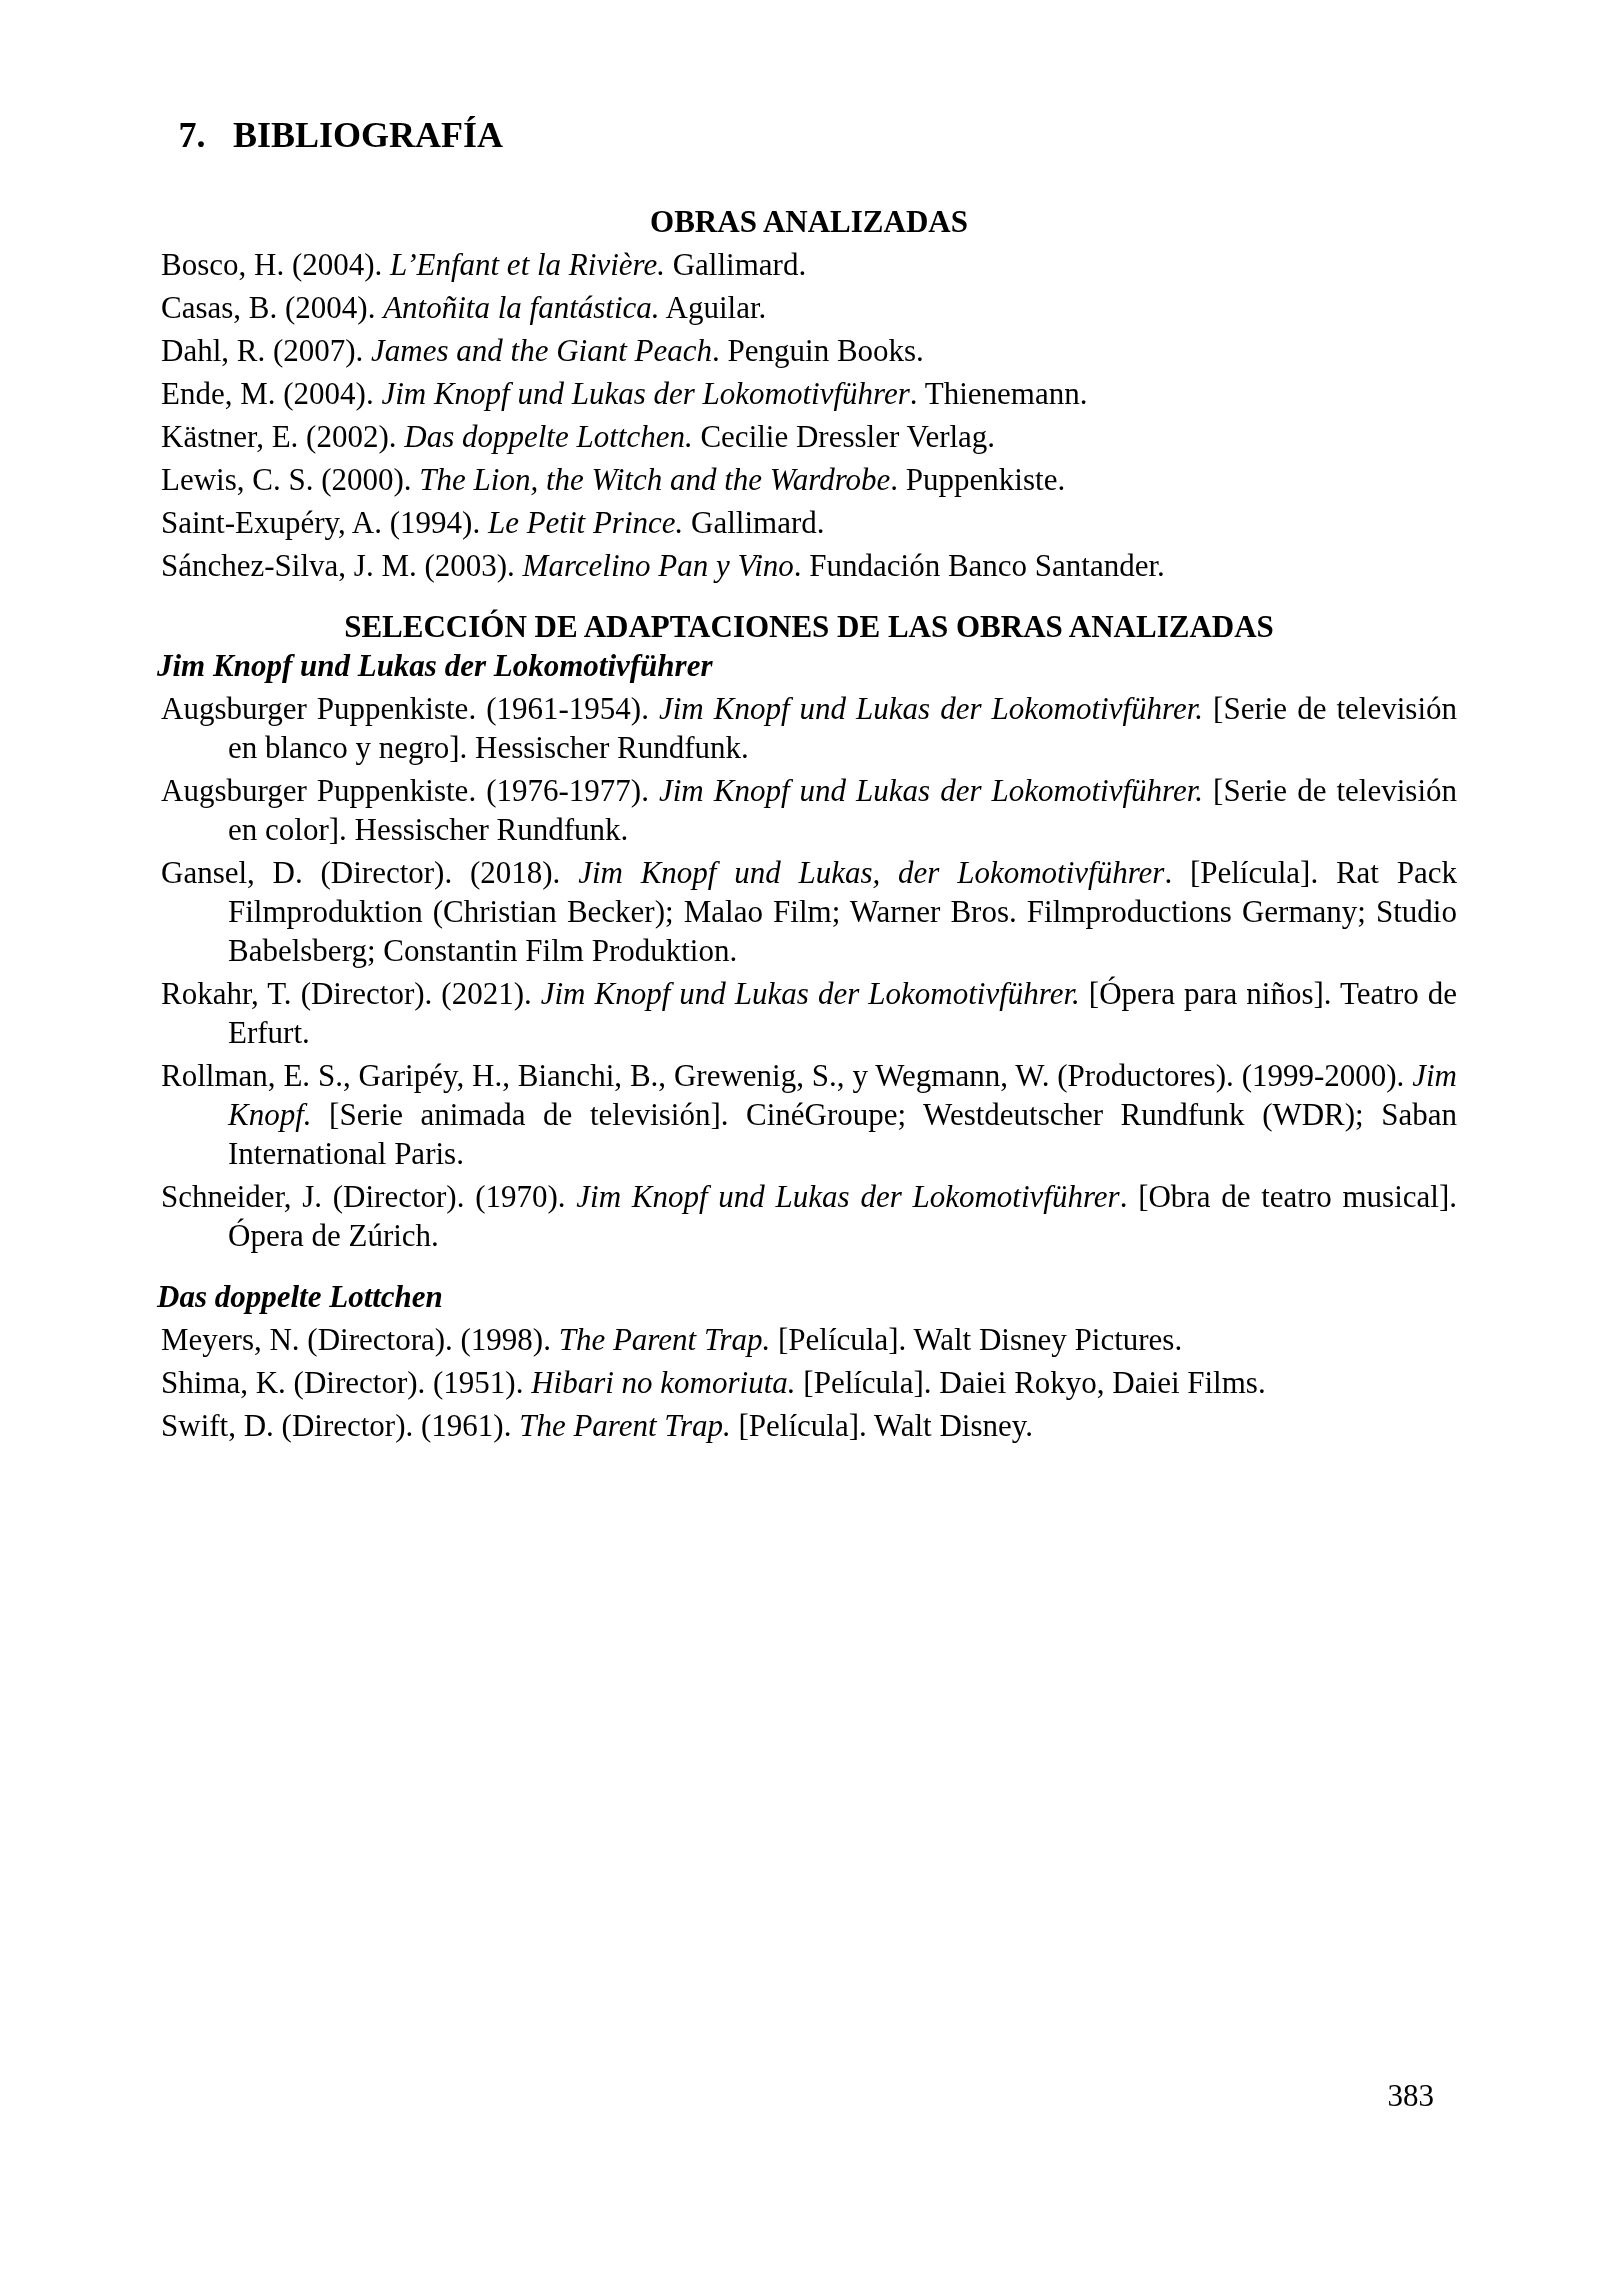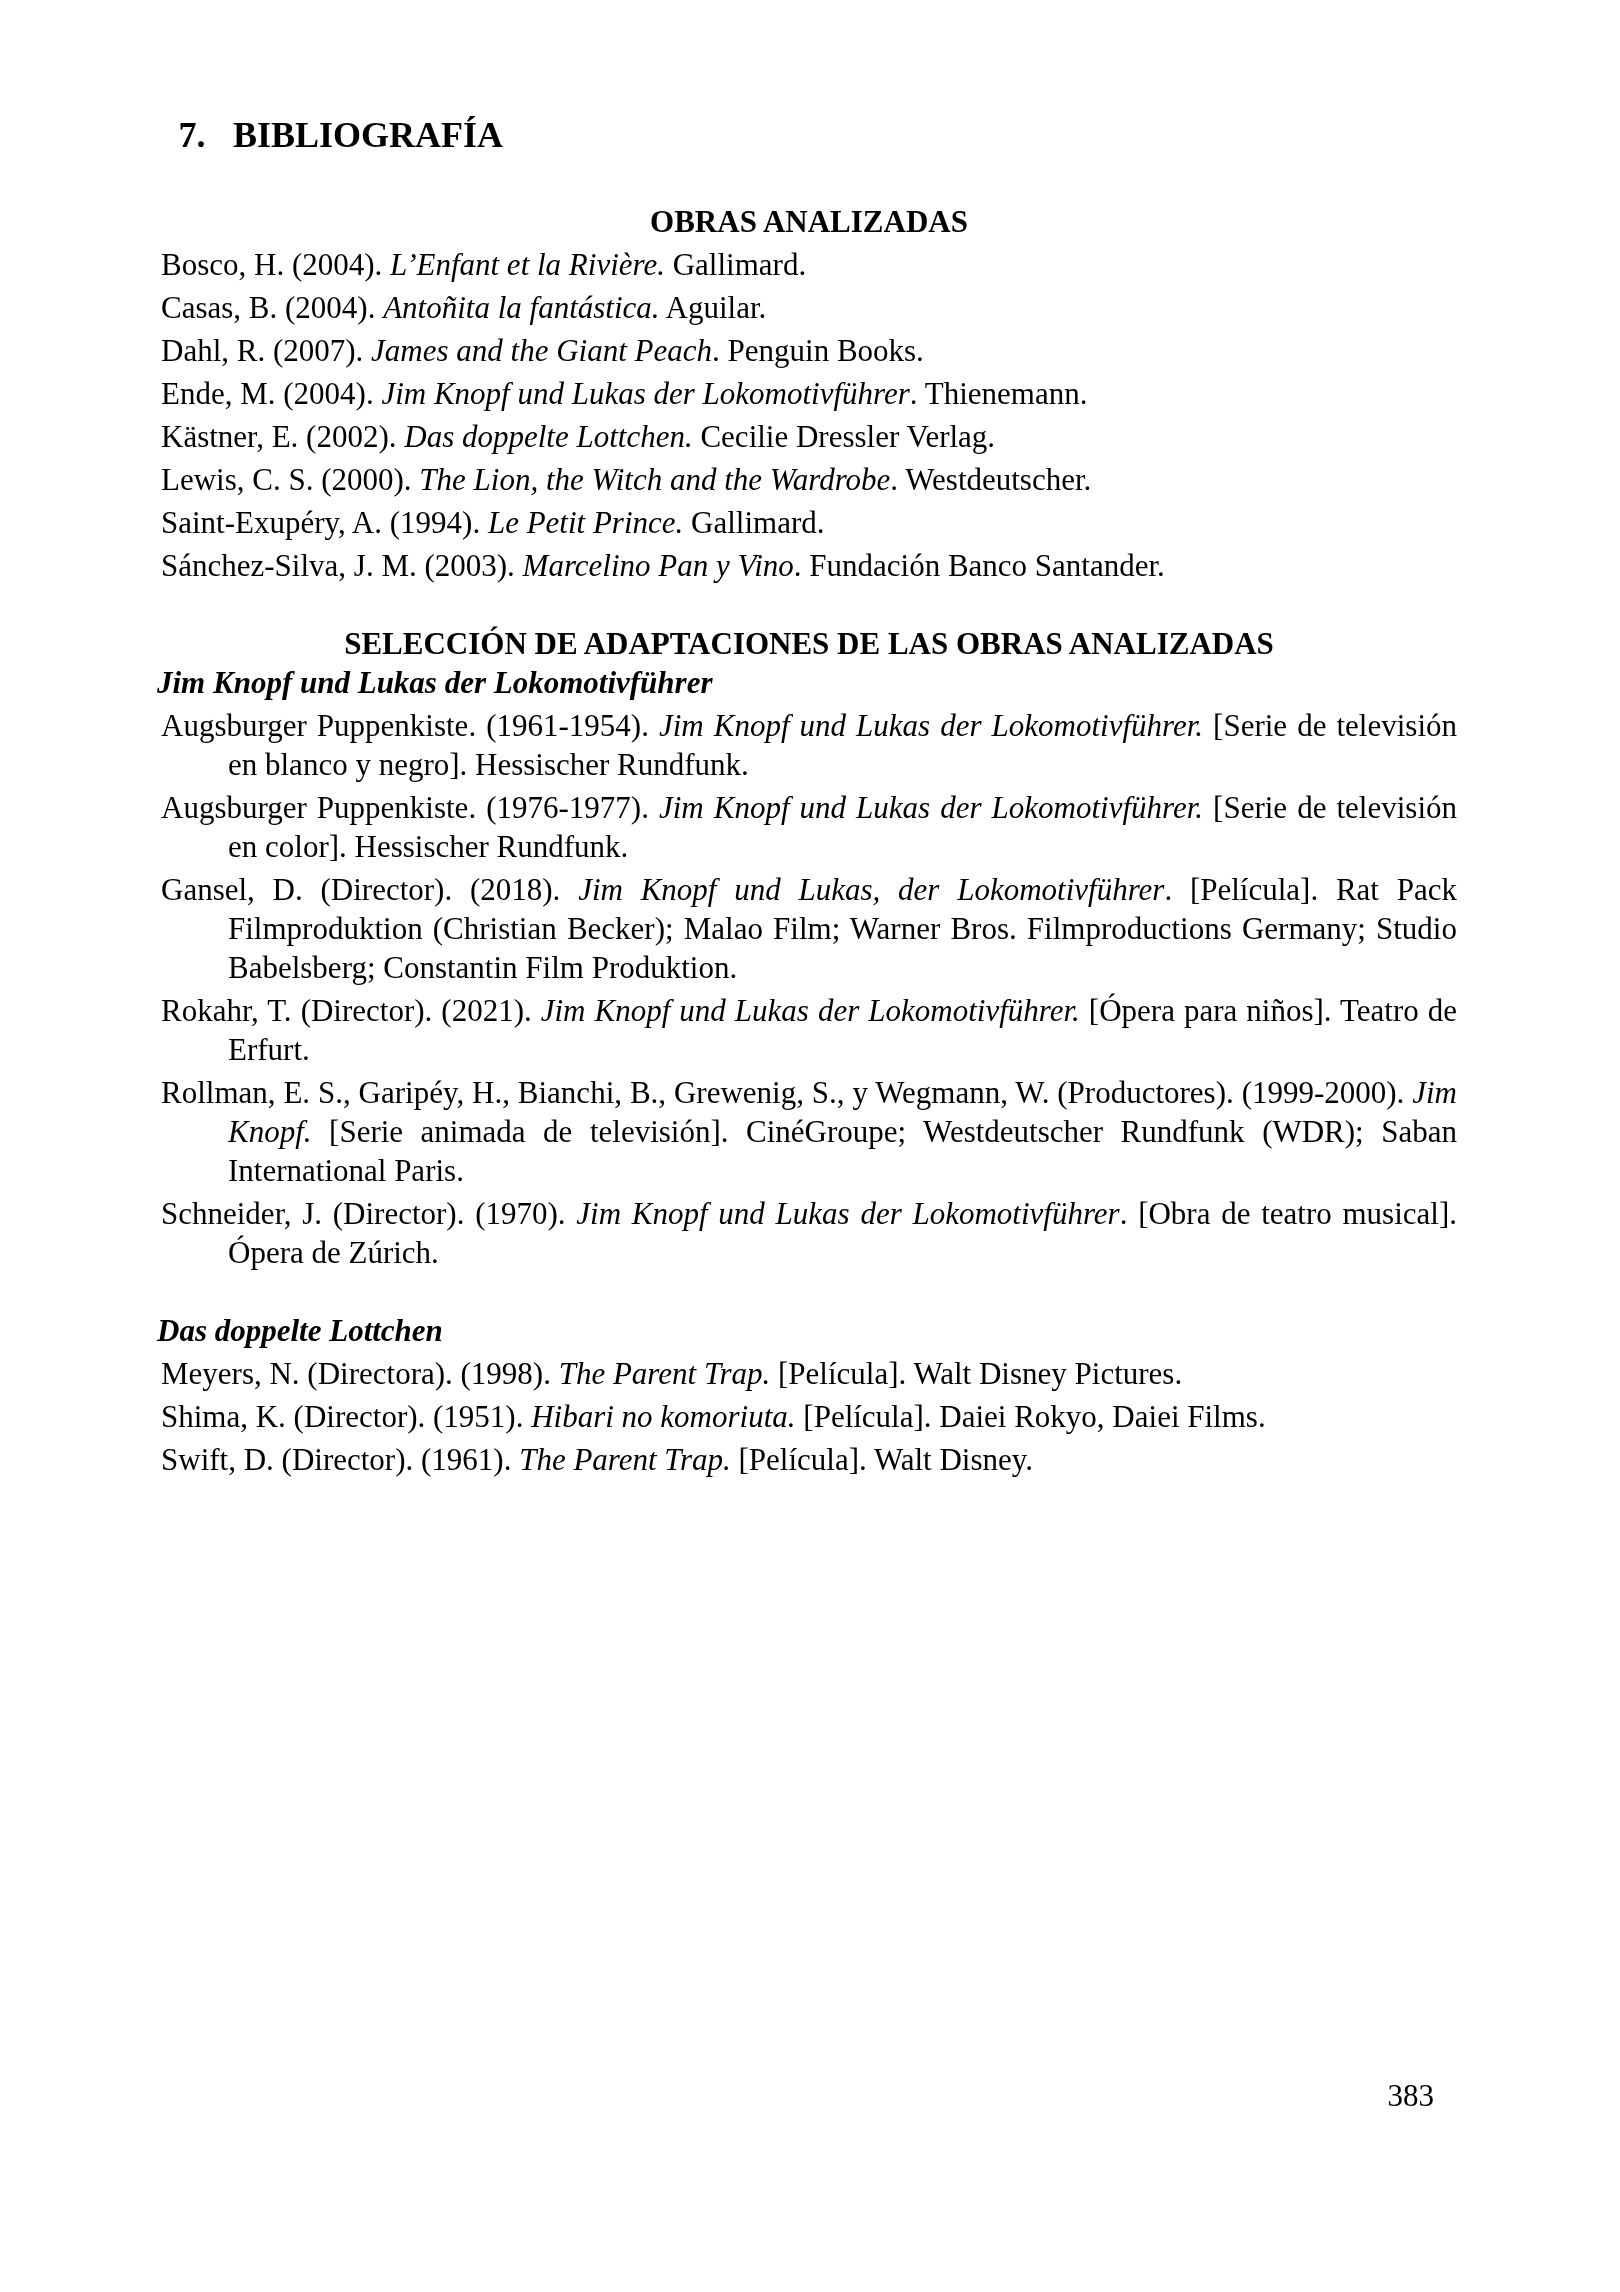--- a/index.html
+++ b/index.html
@@ -28,21 +28,21 @@
     margin: 0;
     text-align: center;
   }
   .subsection-heading {
     font-size: 31px;
     font-weight: bold;
     font-style: italic;
     line-height: 39px;
     margin: 0;
   }
-  .gap-before { margin-top: 39px; }
+  .gap-before { margin-top: 22px; }
   .entry {
     font-size: 31px;
     line-height: 39px;
     margin: 4px;
     text-align: justify;
     padding-left: 67px;
     text-indent: -67px;
   }
   .it { font-style: italic; }
   .page-number {
@@ -62,21 +62,21 @@
     <span class="num">7.</span><span>BIBLIOGRAFÍA</span>
   </h1>
 
   <div>
       <h2 class="section-heading">OBRAS ANALIZADAS</h2>
       <p class="entry"><span>Bosco, H. (2004). </span><span class="it">L’Enfant et la Rivière.</span><span> Gallimard.</span></p>
       <p class="entry"><span>Casas, B. (2004). </span><span class="it">Antoñita la fantástica.</span><span> Aguilar.</span></p>
       <p class="entry"><span>Dahl, R. (2007). </span><span class="it">James and the Giant Peach</span><span>. Penguin Books.</span></p>
       <p class="entry"><span>Ende, M. (2004). </span><span class="it">Jim Knopf und Lukas der Lokomotivführer</span><span>. Thienemann.</span></p>
       <p class="entry"><span>Kästner, E. (2002). </span><span class="it">Das doppelte Lottchen.</span><span> Cecilie Dressler Verlag.</span></p>
-      <p class="entry"><span>Lewis, C. S. (2000). </span><span class="it">The Lion, the Witch and the Wardrobe</span><span>. Westdeutscher.</span></p>
+      <p class="entry"><span>Lewis, C. S. (2000). </span><span class="it">The Lion, the Witch and the Wardrobe</span><span>. Puppenkiste.</span></p>
       <p class="entry"><span>Saint-Exupéry, A. (1994). </span><span class="it">Le Petit Prince.</span><span> Gallimard.</span></p>
       <p class="entry"><span>Sánchez-Silva, J. M. (2003). </span><span class="it">Marcelino Pan y Vino</span><span>. Fundación Banco Santander.</span></p>
       <h2 class="section-heading gap-before">SELECCIÓN DE ADAPTACIONES DE LAS OBRAS ANALIZADAS</h2>
       <h3 class="subsection-heading">Jim Knopf und Lukas der Lokomotivführer</h3>
       <p class="entry"><span>Augsburger Puppenkiste. (1961-1954). </span><span class="it">Jim Knopf und Lukas der Lokomotivführer.</span><span> [Serie de televisión en blanco y negro]. Hessischer Rundfunk.</span></p>
       <p class="entry"><span>Augsburger Puppenkiste. (1976-1977). </span><span class="it">Jim Knopf und Lukas der Lokomotivführer.</span><span> [Serie de televisión en color]. Hessischer Rundfunk.</span></p>
       <p class="entry"><span>Gansel, D. (Director). (2018). </span><span class="it">Jim Knopf und Lukas, der Lokomotivführer</span><span>. [Película]. Rat Pack Filmproduktion (Christian Becker); Malao Film; Warner Bros. Filmproductions Germany; Studio Babelsberg; Constantin Film Produktion.</span></p>
       <p class="entry"><span>Rokahr, T. (Director). (2021). </span><span class="it">Jim Knopf und Lukas der Lokomotivführer.</span><span> [Ópera para niños]. Teatro de Erfurt.</span></p>
       <p class="entry"><span>Rollman, E. S., Garipéy, H., Bianchi, B., Grewenig, S., y Wegmann, W. (Productores). (1999-2000). </span><span class="it">Jim Knopf.</span><span> [Serie animada de televisión]. CinéGroupe; Westdeutscher Rundfunk (WDR); Saban International Paris.</span></p>
       <p class="entry"><span>Schneider, J. (Director). (1970). </span><span class="it">Jim Knopf und Lukas der Lokomotivführer</span><span>. [Obra de teatro musical]. Ópera de Zúrich.</span></p>

